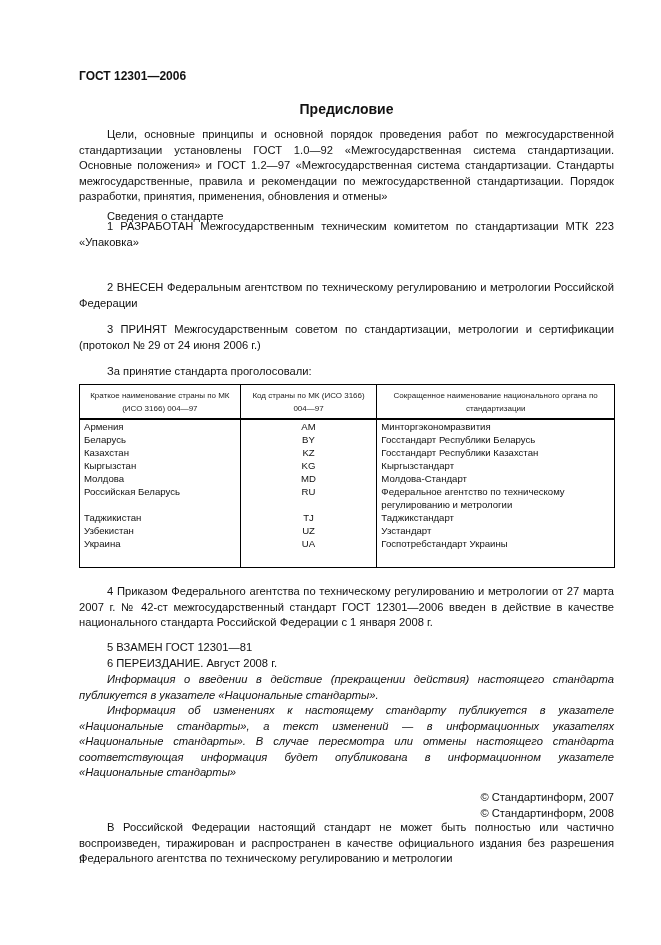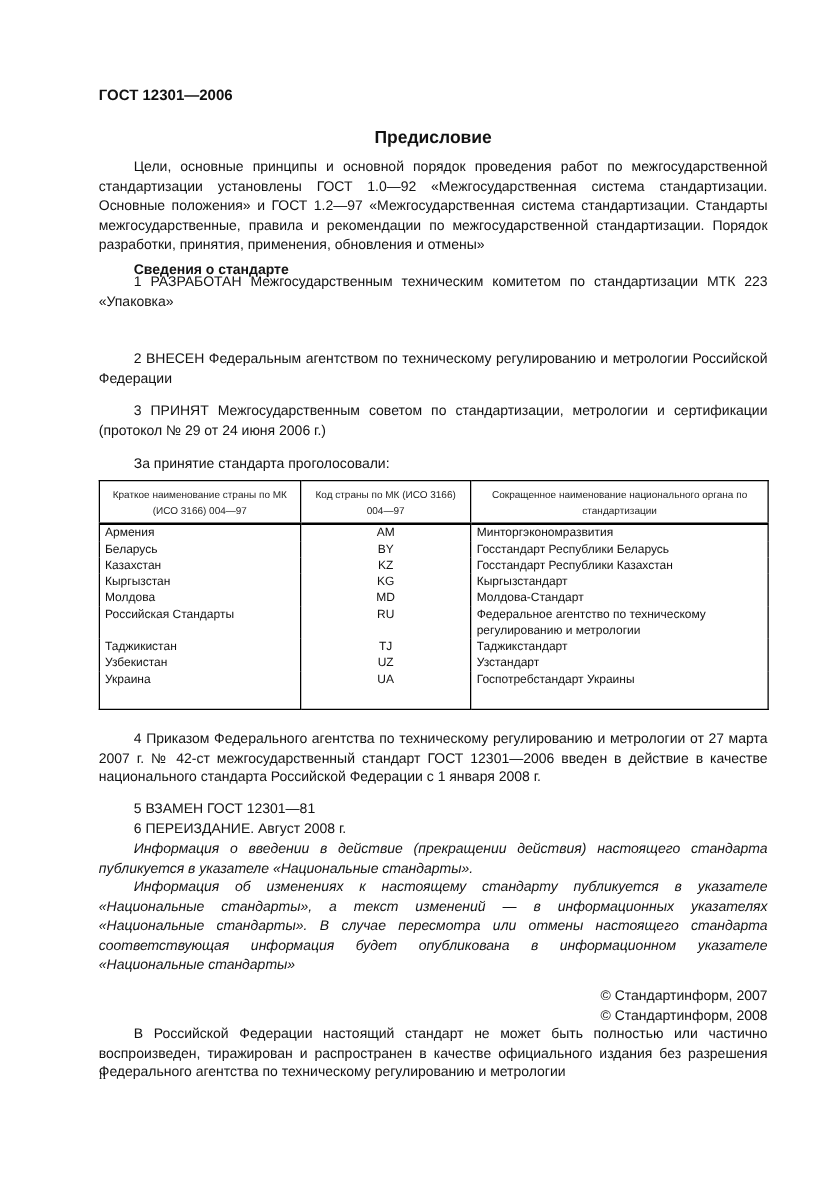--- a/index.html
+++ b/index.html
@@ -3,21 +3,21 @@
 <meta charset="utf-8">
 <style>
   html, body { margin: 0; padding: 0; background: #ffffff; }
   body { width: 661px; height: 945px; position: relative; overflow: hidden;
          font-family: "Liberation Sans", sans-serif; color: #111; }
   .abs { position: absolute; }
   .doc-id { left: 79px; top: 69px; font-size: 12px; font-weight: bold; }
   .title { left: 79px; width: 535px; top: 101px; text-align: center; font-size: 14px; font-weight: bold; }
   .para { left: 79px; width: 535px; font-size: 11.2px; line-height: 15.6px; text-align: justify; }
   .indent { text-indent: 28px; }
-  .bold { font-weight: bold; }
+  .bold { font-weight: normal; }
   .italic { font-style: italic; }
   .right { text-align: right; margin-top: 29px; }
   table.vote { position: absolute; left: 79px; top: 384px; width: 536px; border-collapse: collapse;
                font-size: 9.6px; line-height: 13px; }
   table.vote th { font-weight: normal; font-size: 8px; line-height: 13px; padding: 3px 4px; text-align: center;
                   border-top: 1px solid #000; border-left: 1px solid #000; border-right: 1px solid #000;
                   border-bottom: 2px solid #000; vertical-align: middle; height: 27px; color: #222; }
   table.vote td { border-left: 1px solid #000; border-right: 1px solid #000; padding: 0 4px; vertical-align: top; }
   table.vote tr.first td { padding-top: 4px; }
   table.vote tr.last td { border-bottom: 1px solid #000; padding-bottom: 17px; }
@@ -72,21 +72,21 @@
       <td>Кыргызстан</td>
       <td class="code">KG</td>
       <td>Кыргызстандарт</td>
     </tr>
     <tr>
       <td>Молдова</td>
       <td class="code">MD</td>
       <td>Молдова-Стандарт</td>
     </tr>
     <tr>
-      <td>Российская Стандарты</td>
+      <td>Российская Беларусь</td>
       <td class="code">RU</td>
       <td>Федеральное агентство по техническому регулированию и метрологии</td>
     </tr>
     <tr>
       <td>Таджикистан</td>
       <td class="code">TJ</td>
       <td>Таджикстандарт</td>
     </tr>
     <tr>
       <td>Узбекистан</td>

